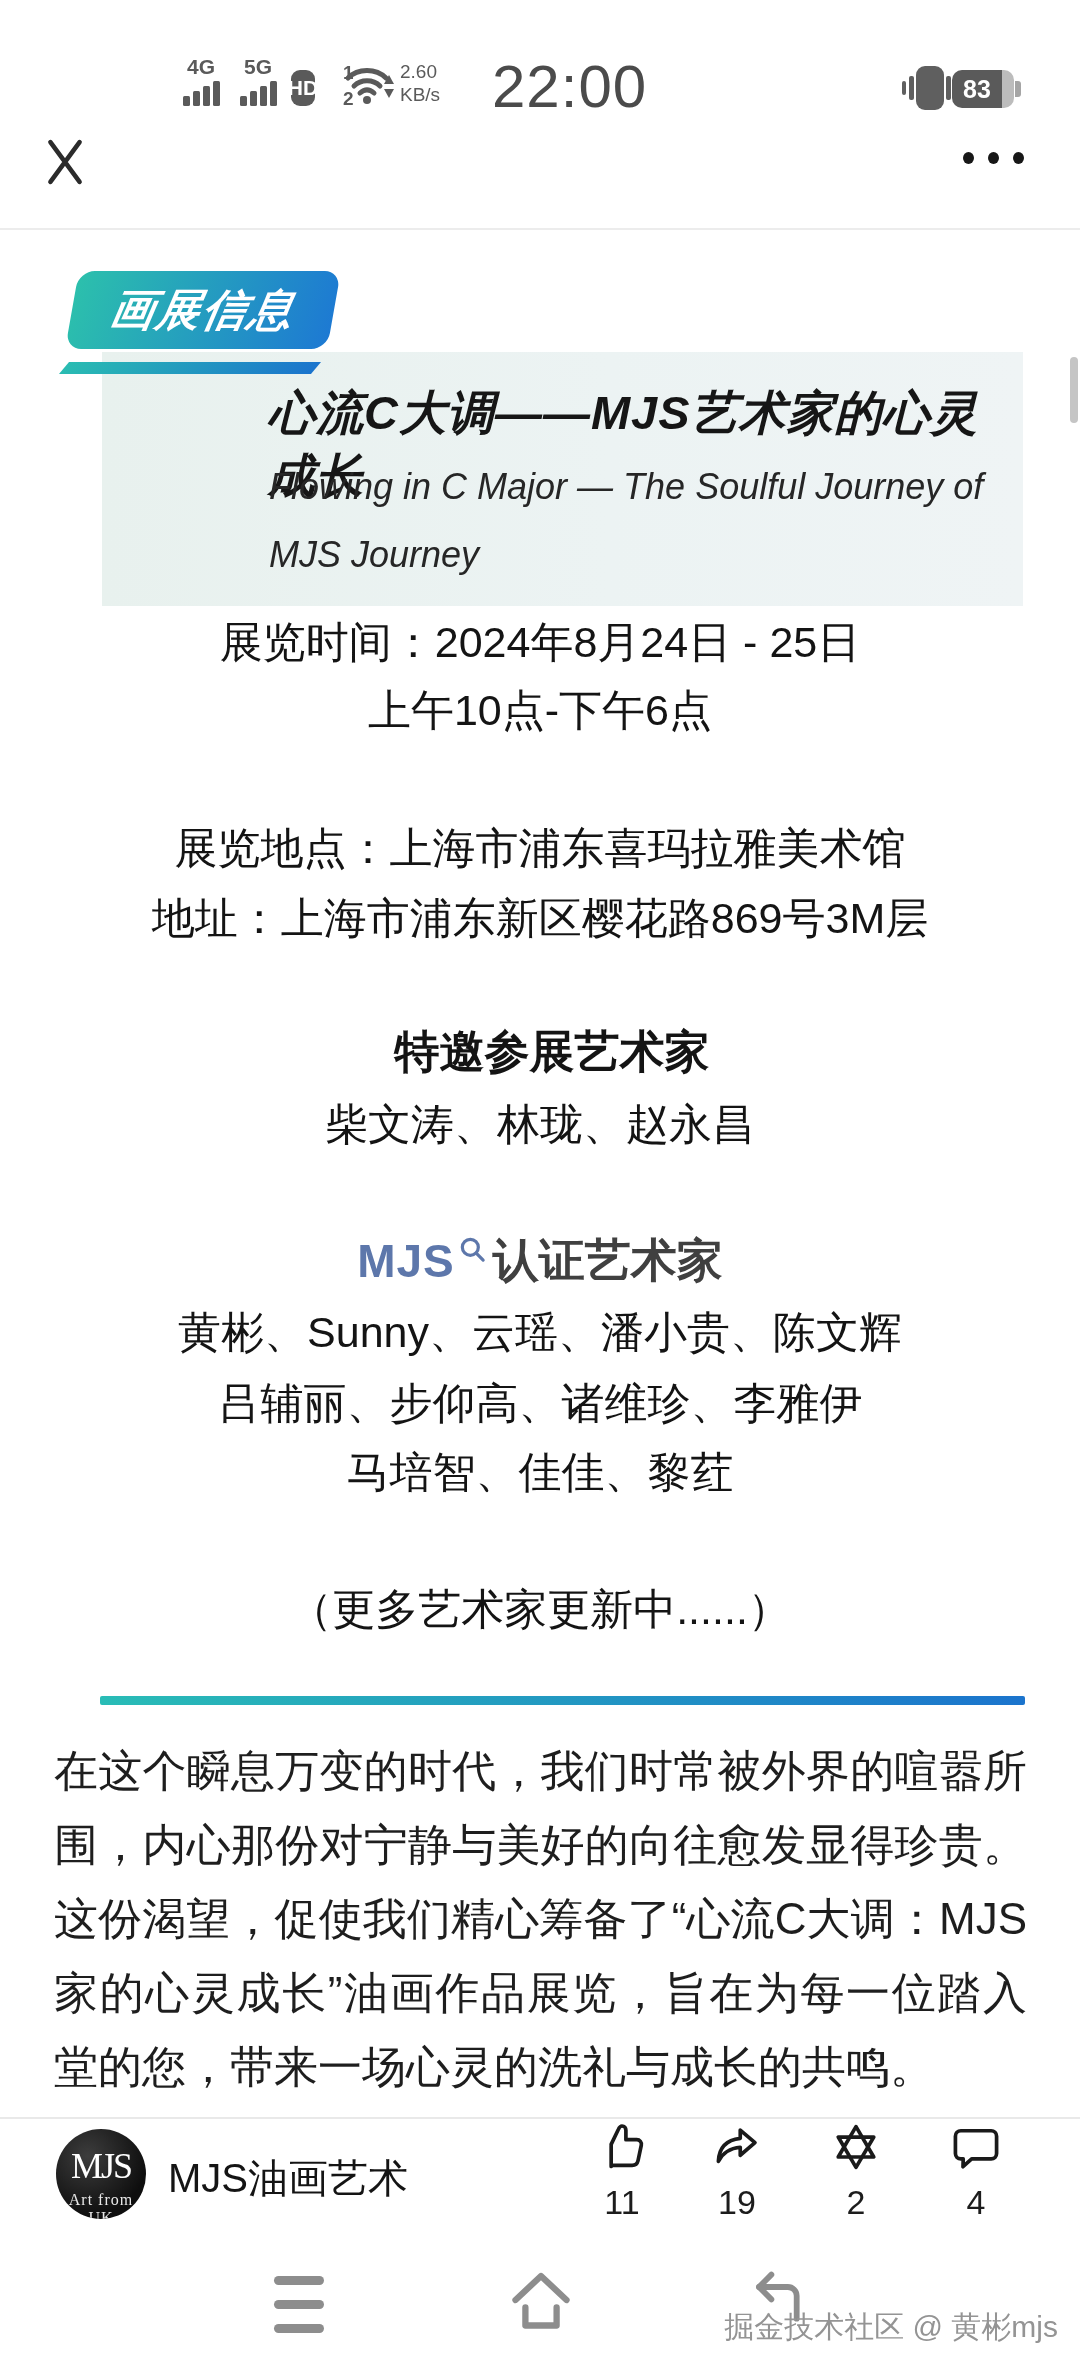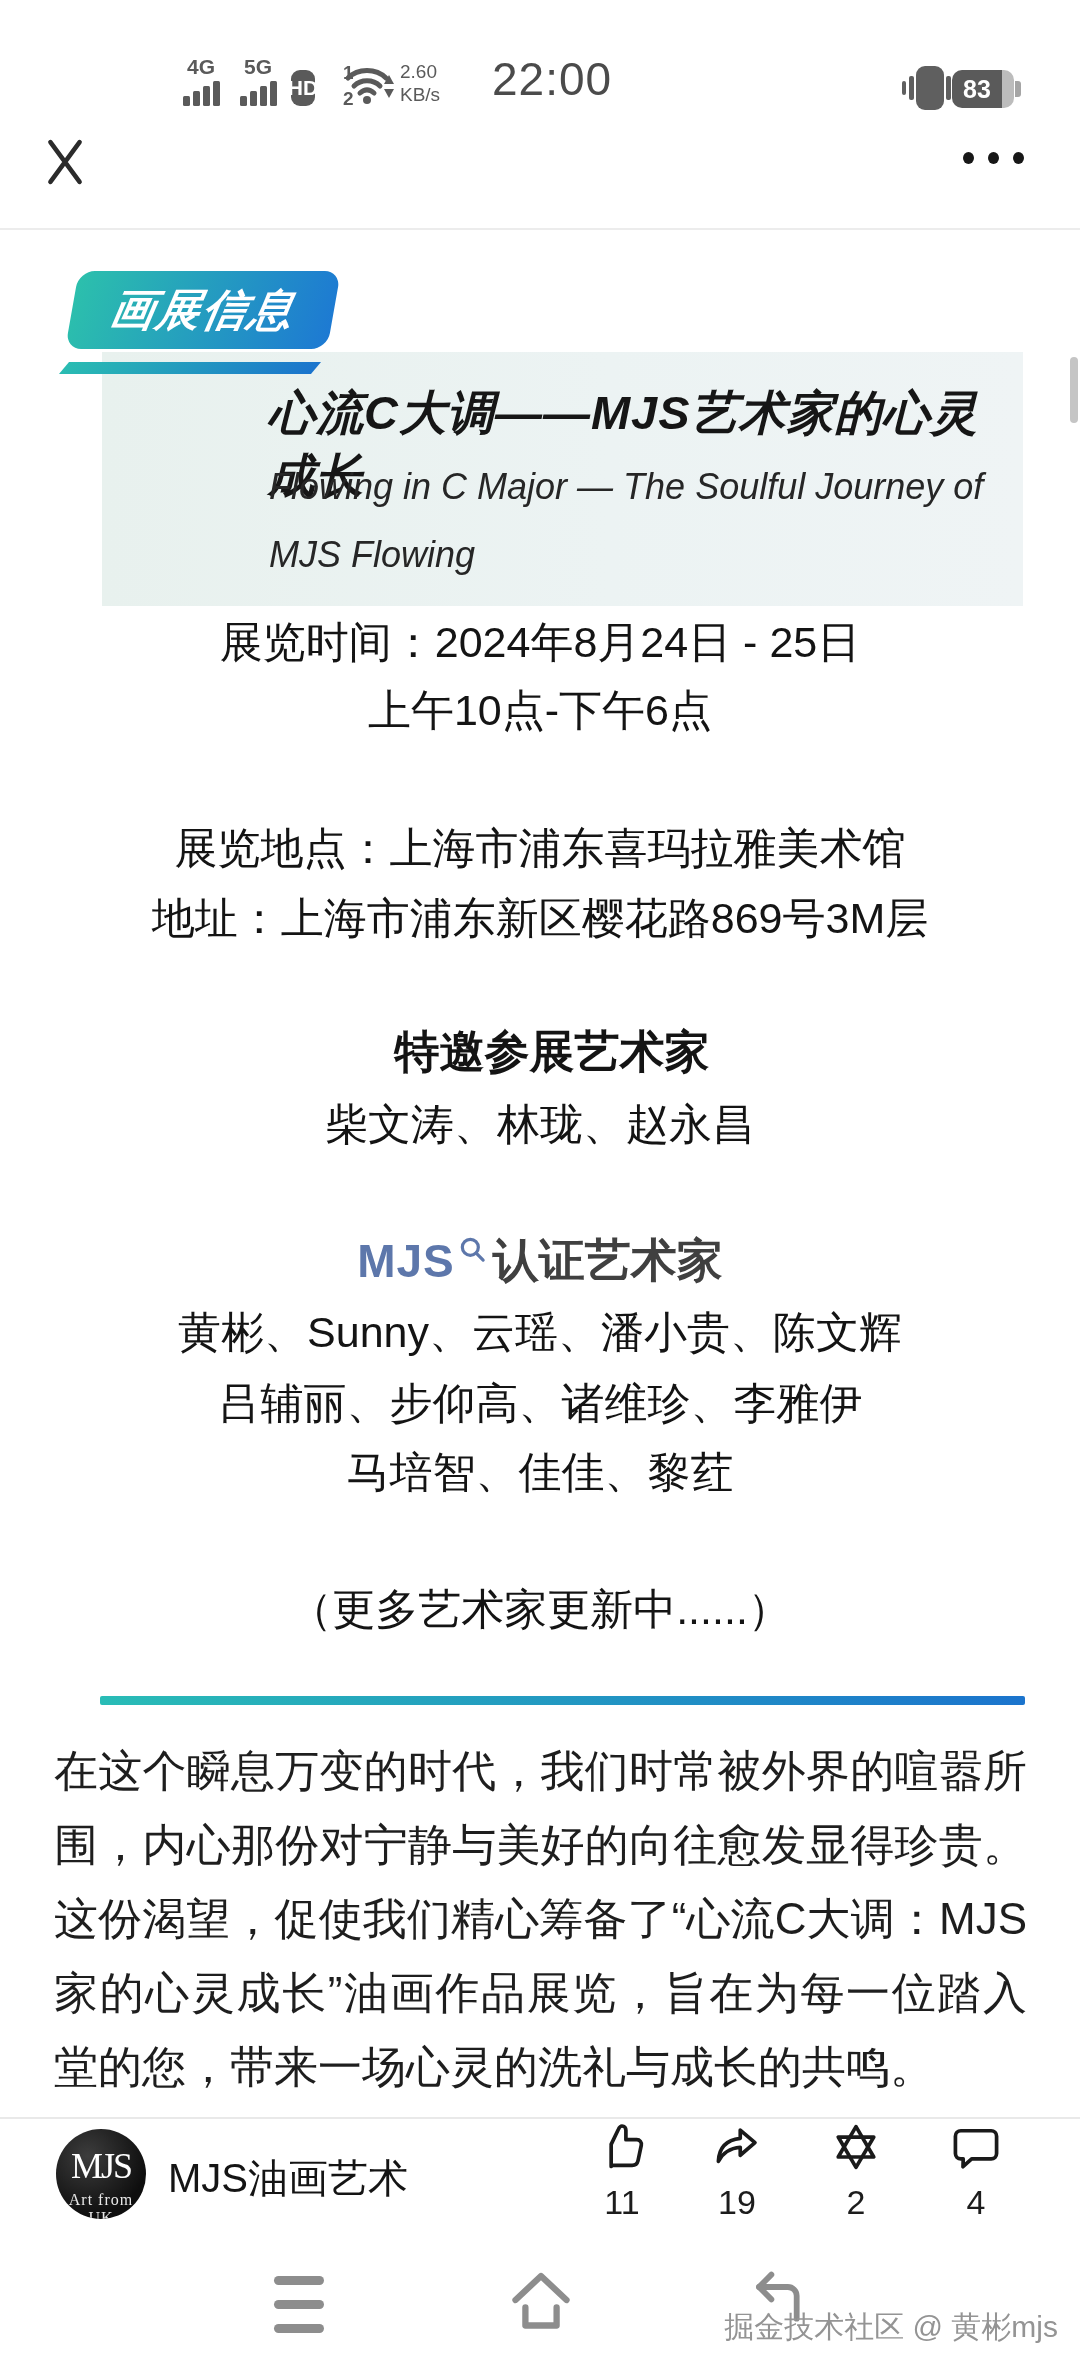--- a/index.html
+++ b/index.html
@@ -10,21 +10,21 @@
   
   .statusbar{position:absolute;top:0;left:0;width:1080px;height:115px;background:#fff;}
   .sig{position:absolute;top:56px;display:flex;flex-direction:column;align-items:flex-start;}
   .sig .lbl{font-size:21px;font-weight:bold;color:#5a5a5a;line-height:21px;margin-left:10px;}
   .bars{display:flex;align-items:flex-end;gap:3px;height:26px;margin-top:3px;margin-left:6px;}
   .bars span{display:block;width:7px;background:#5a5a5a;border-radius:1.5px;}
   .hd-badge{position:absolute;left:291px;top:70px;width:24px;height:36px;background:#5a5a5a;border-radius:9px;
             color:#fff;font-size:21px;font-weight:bold;display:flex;align-items:center;justify-content:center;}
   .hd-side{position:absolute;left:343px;font-size:19px;font-weight:bold;color:#5a5a5a;}
   .speed{position:absolute;left:400px;top:60px;font-size:19px;color:#5a5a5a;line-height:23px;}
-  .time{position:absolute;left:492px;top:52px;font-size:46px;color:#4b4b4b;letter-spacing:1px;}
+  .time{position:absolute;left:492px;top:52px;font-size:60px;color:#4b4b4b;letter-spacing:1px;}
   .vibrate{position:absolute;left:902px;top:66px;width:56px;height:44px;}
   .vib-body{position:absolute;left:14px;top:0;width:28px;height:44px;background:#5f5f5f;border-radius:9px;}
   .vib-bar{position:absolute;background:#5f5f5f;border-radius:2px;}
   .battery{position:absolute;left:952px;top:70px;width:62px;height:38px;border-radius:10px;overflow:hidden;display:flex;justify-content:space-between;}
   .bat-dark{flex:1;background:#5a5a5a;color:#fff;font-size:25px;font-weight:bold;
             display:flex;align-items:center;justify-content:center;}
   .bat-light{width:12px;background:#bcbcbc;}
   .bat-nub{position:absolute;left:1015px;top:81px;width:6px;height:16px;background:#a5a5a5;border-radius:0 3px 3px 0;}
 
   
@@ -142,21 +142,21 @@
   <div class="dots">
       <i></i>
       <i></i>
       <i></i>
     </div>
   <div class="hdr-divider"></div>
 
   <div class="title-box">
     <div class="main-title">心流C大调——MJS艺术家的心灵成长</div>
     <div class="sub-en" style="top:114px;">Flowing in C Major — The Soulful Journey of</div>
-    <div class="sub-en" style="top:182px;">MJS Flowing</div>
+    <div class="sub-en" style="top:182px;">MJS Journey</div>
   </div>
   <div class="badge">
     <span class="badge-label">画展信息</span>
   </div>
   <div class="badge-underline"></div>
 
   <div class="cline" style="top:616px;">展览时间：2024年8月24日 - 25日</div>
   <div class="cline" style="top:684px;">上午10点-下午6点</div>
   <div class="cline" style="top:822px;">展览地点：上海市浦东喜玛拉雅美术馆</div>
   <div class="cline" style="top:892px;">地址：上海市浦东新区樱花路869号3M层</div>

